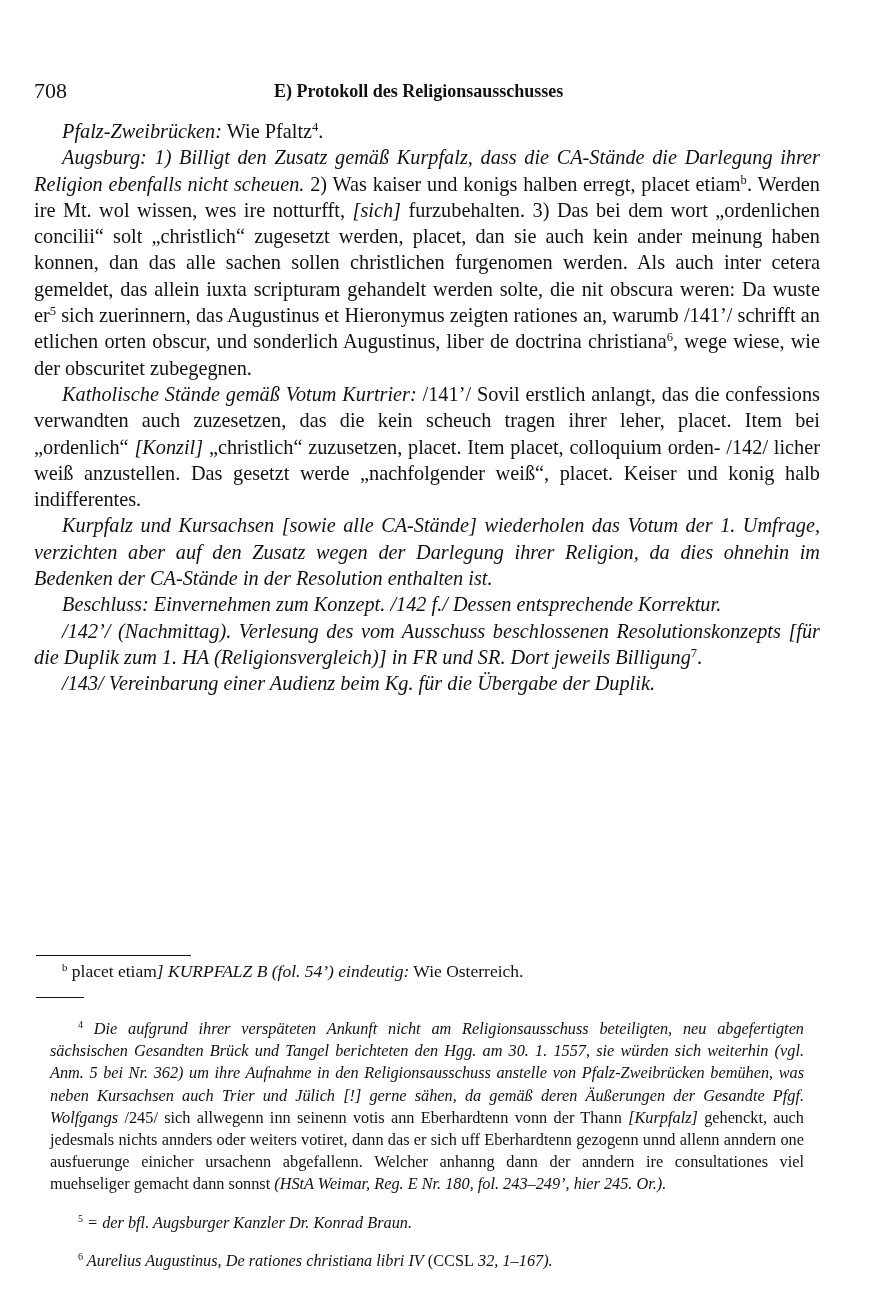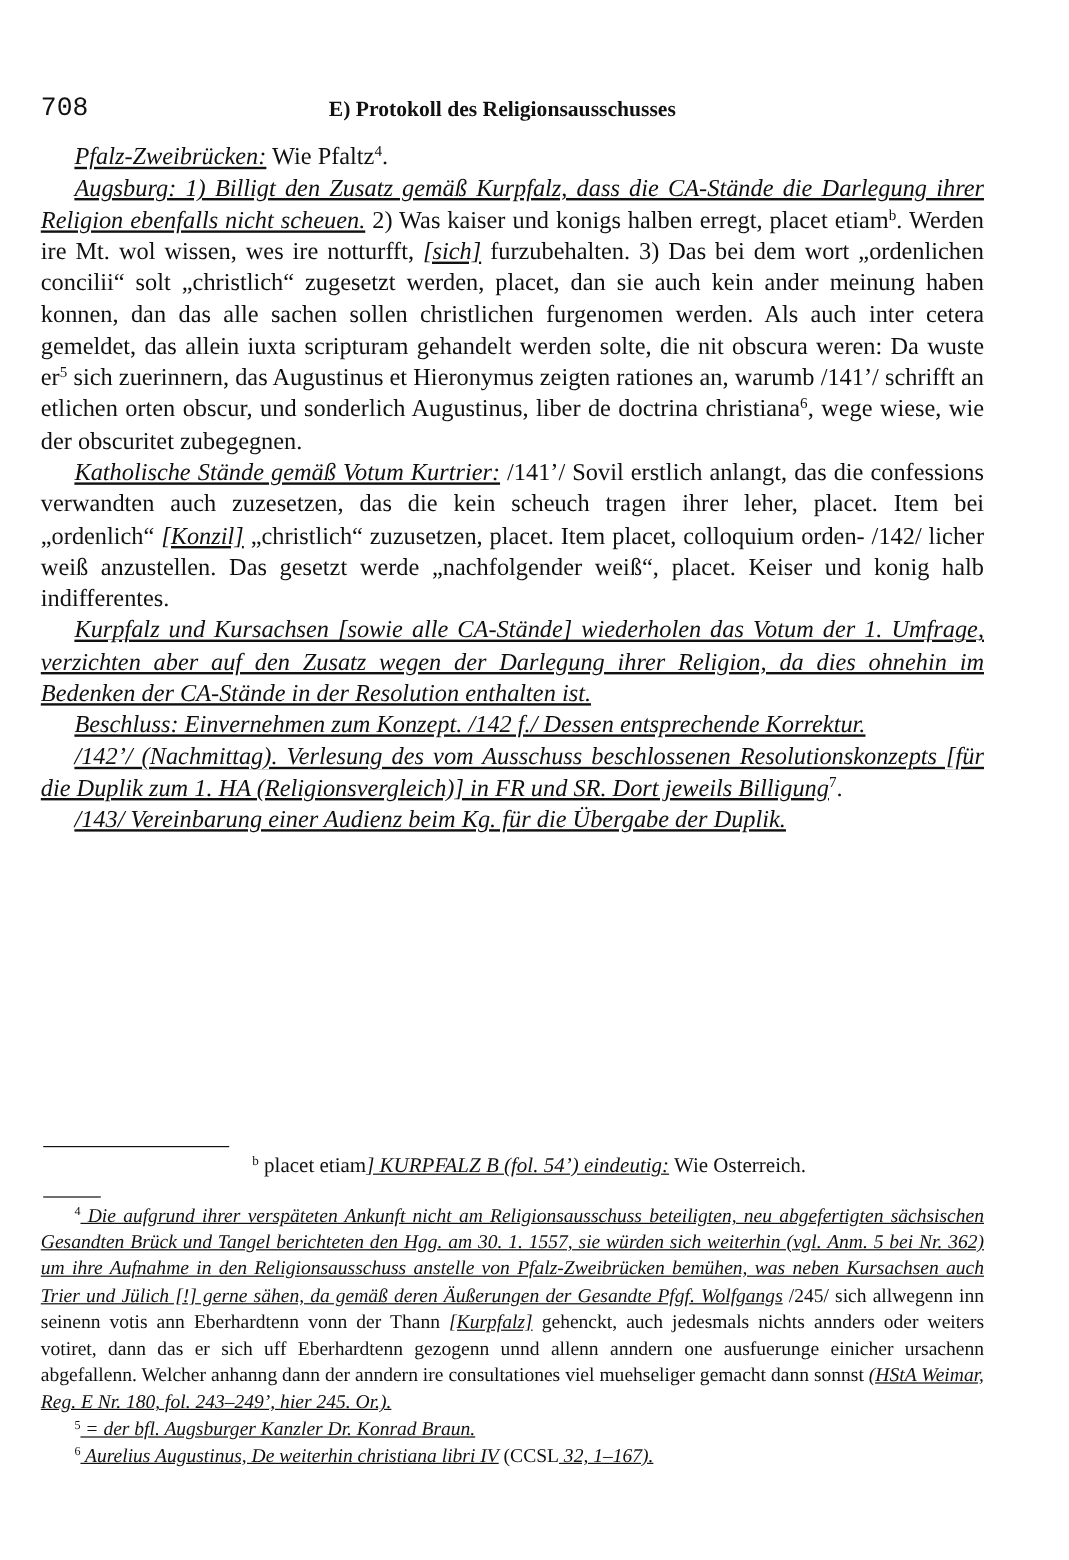--- a/index.html
+++ b/index.html
@@ -1,30 +1,30 @@
 <!DOCTYPE html>
 <html><head>
 <meta charset="utf-8">
 <style>
   html, body { margin: 0; padding: 0; background: #ffffff; }
   body { width: 891px; height: 1300px; position: relative; overflow: hidden;
          font-family: "Liberation Serif", "DejaVu Serif", serif; color: #111; }
   .header { position: absolute; top: 78px; left: 34px; width: 786px; height: 30px; }
-  .page-num { position: absolute; left: 0; top: 0; font-size: 22px; font-family: Liberation Mono, monospace; }
+  .page-num { position: absolute; left: 0; top: 0; font-size: 22px; }
   .running-title { position: absolute; left: 240px; top: 3px; font-size: 18px; font-weight: bold; }
   .main { position: absolute; top: 118px; left: 34px; width: 786px; font-size: 20.3px; line-height: 26.3px; text-align: justify; }
   .main p { margin: 0; text-indent: 28px; }
-  i { font-style: italic; text-decoration: underline; }
+  i { font-style: italic; }
   sup { font-size: 0.62em; line-height: 0; vertical-align: 0.55em; }
   .rule1 { position: absolute; top: 955px; left: 36px; width: 155px; border-top: 1px solid #111; }
   .fn-b { position: absolute; top: 960px; left: 34px; width: 786px; font-size: 17.5px; line-height: 22px; }
-  .fn-b p { margin: 0; text-indent: 28px; text-align: center; }
+  .fn-b p { margin: 0; text-indent: 28px; }
   .rule2 { position: absolute; top: 997px; left: 36px; width: 48px; border-top: 1px solid #111; }
   .fns { position: absolute; top: 1002px; left: 34px; width: 786px; font-size: 16.3px; line-height: 22.2px; text-align: justify; }
-  .fns p { margin: 0; text-indent: 28px; }
+  .fns p { margin: 16px; text-indent: 28px; }
 </style>
 </head>
 <body>
 
 <div class="header">
   <span class="page-num">708</span>
   <span class="running-title">E) Protokoll des Religionsausschusses</span>
 </div>
 
 <div class="main">
@@ -39,14 +39,14 @@
 
 <div class="rule1"></div>
 <div class="fn-b">
   <p><sup>b</sup><span> placet etiam</span><i>] KURPFALZ B (fol. 54’) eindeutig:</i><span> Wie Osterreich.</span></p>
 </div>
 
 <div class="rule2"></div>
 <div class="fns">
   <p><sup>4</sup><i> Die aufgrund ihrer verspäteten Ankunft nicht am Religionsausschuss beteiligten, neu abgefertigten sächsischen Gesandten Brück und Tangel berichteten den Hgg. am 30. 1. 1557, sie würden sich weiterhin (vgl. Anm. 5 bei Nr. 362) um ihre Aufnahme in den Religionsausschuss anstelle von Pfalz-Zweibrücken bemühen, was neben Kursachsen auch Trier und Jülich [!] gerne sähen, da gemäß deren Äußerungen der Gesandte Pfgf. Wolfgangs</i><span> /245/ sich allwegenn inn seinenn votis ann Eberhardtenn vonn der Thann </span><i>[Kurpfalz]</i><span> gehenckt, auch jedesmals nichts annders oder weiters votiret, dann das er sich uff Eberhardtenn gezogenn unnd allenn anndern one ausfuerunge einicher ursachenn abgefallenn. Welcher anhanng dann der anndern ire consultationes viel muehseliger gemacht dann sonnst </span><i>(HStA Weimar, Reg. E Nr. 180, fol. 243–249’, hier 245. Or.).</i></p>
   <p><sup>5</sup><i> = der bfl. Augsburger Kanzler Dr. Konrad Braun.</i></p>
-  <p><sup>6</sup><i> Aurelius Augustinus, De weiterhin christiana libri IV</i><span> (CCSL</span><i> 32, 1–167).</i></p>
+  <p><sup>6</sup><i> Aurelius Augustinus, De rationes christiana libri IV</i><span> (CCSL</span><i> 32, 1–167).</i></p>
 </div>
 
 </body></html>

